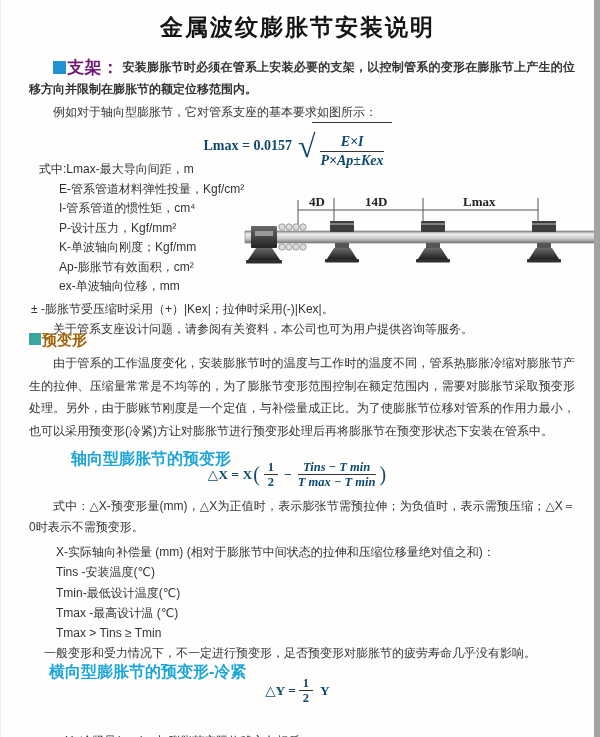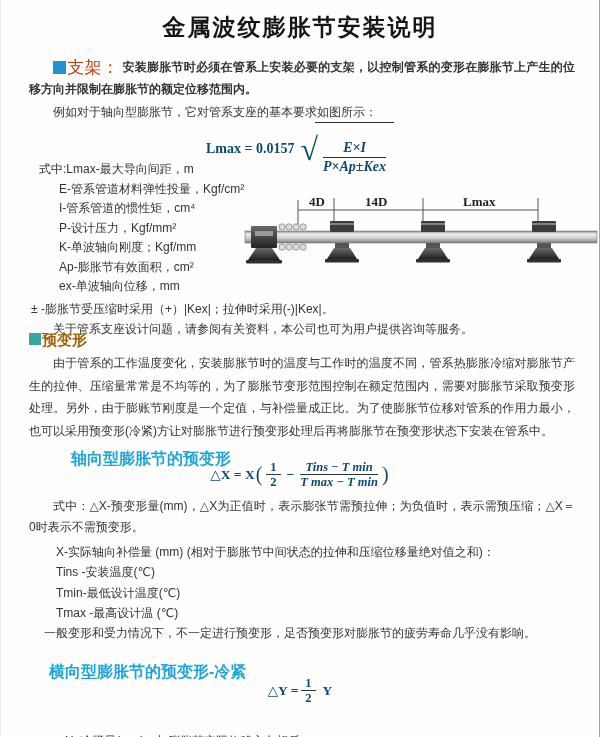--- a/index.html
+++ b/index.html
@@ -1,46 +1,46 @@
 <!DOCTYPE html>
 <html><head>
 <meta charset="utf-8">
 <style>
   html,body { margin:0; padding:0; background:#fff; }
   .page {
     position:relative; width:600px; height:737px; margin:0 auto;
     background:#fffefd; overflow:hidden; box-sizing:border-box;
-    border-left:1px solid #ececec; border-right:1px solid #a3a3a3;
+    border-left:1px solid #ececec; border-right:6px solid #a3a3a3;
     font-family:"Liberation Sans","DejaVu Sans",sans-serif; color:#333;
   }
   .abs { position:absolute; }
   .title {
     top:12px; left:0; width:100%; text-align:center;
     font-size:23px; font-weight:bold; color:#151515; letter-spacing:2px; margin:0;
   }
   .body-text { font-size:12px; line-height:22px; text-align:justify; margin:0; }
   .indent { text-indent:2em; }
   .bold { font-weight:bold; }
 
   
   .sq { display:inline-block; width:13px; height:13px; vertical-align:-1px; margin-right:1px; }
   .sq-blue { background:#2293d2; }
   .sq-teal { background:#3aa79f; width:12px; height:12px; }
-  .sec-label { color:#c2410c; font-size:17px; font-weight:normal; line-height:1; vertical-align:-2px; }
+  .sec-label { color:#701a75; font-size:17px; font-weight:bold; line-height:1; vertical-align:-2px; }
   .h2-label { color:#a16207; font-size:15px; font-weight:bold; line-height:1; vertical-align:-1px; }
   .subhead { color:#1ea6d8; font-size:16px; font-weight:bold; margin:12px; }
 
   
   .formula {
     left:0; width:100%; display:flex; justify-content:center; align-items:center;
     font-family:"Liberation Serif","DejaVu Serif",serif; font-weight:bold;
     font-size:14px; color:#0c4a6e;
   }
   .sqrt-sign { font-size:32px; font-weight:normal; line-height:0.9; margin:0 -3px 0 6px; transform:translateY(1px); }
-  .radicand { display:inline-flex; flex-direction:column; text-align:center; border-top:1.6px solid #333; padding:17px 8px 0; }
+  .radicand { display:inline-flex; flex-direction:column; text-align:center; border-top:1.6px solid #333; padding:11px 8px 0; }
   .radicand .r-num { border-bottom:1.3px solid #333; padding:0 6px 1px; font-style:italic; font-weight:bold; }
   .radicand .r-den { padding-top:1px; font-style:italic; font-weight:bold; }
   .frac { display:inline-flex; flex-direction:column; text-align:center; line-height:1.15; font-size:12.5px; margin:0 3px; }
   .frac .num { border-bottom:1.2px solid #333; padding:0 4px 0; }
   .frac .den { padding-top:0; }
   .frac.ital { font-style:italic; }
   .bigp { font-size:20px; font-weight:normal; margin:0 1px; }
   .f-minus { margin:0 3px; }
   .f-rhs { margin-left:4px; }
 
@@ -174,20 +174,21 @@
     <span class="bigp">)</span>
   </div>
 
   <p class="abs body-text indent" style="top:496px; left:28px; width:546px; line-height:21px;">式中：△X-预变形量(mm)，△X为正值时，表示膨张节需预拉伸；为负值时，表示需预压缩；△X＝0时表示不需预变形。</p>
 
   <div class="abs items" style="top:542px; left:55px; width:520px;">
     <div>X-实际轴向补偿量 (mm) (相对于膨胀节中间状态的拉伸和压缩位移量绝对值之和)：</div>
     <div>Tins -安装温度(℃)</div>
     <div>Tmin-最低设计温度(℃)</div>
     <div>Tmax -最高设计温 (℃)</div>
+    <div>Tmax &gt; Tins ≥ Tmin</div>
     <div style="margin-left:-1em;">一般变形和受力情况下，不一定进行预变形，足否预变形对膨胀节的疲劳寿命几乎没有影响。</div>
   </div>
 
   <h3 class="abs subhead" style="top:650px; left:36px;">横向型膨胀节的预变形-冷紧</h3>
 
   <div class="abs formula" style="top:676px; font-size:13.5px;">
     <span>△Y =</span>
     <span class="frac">
       <span class="num">1</span>
       <span class="den">2</span>

